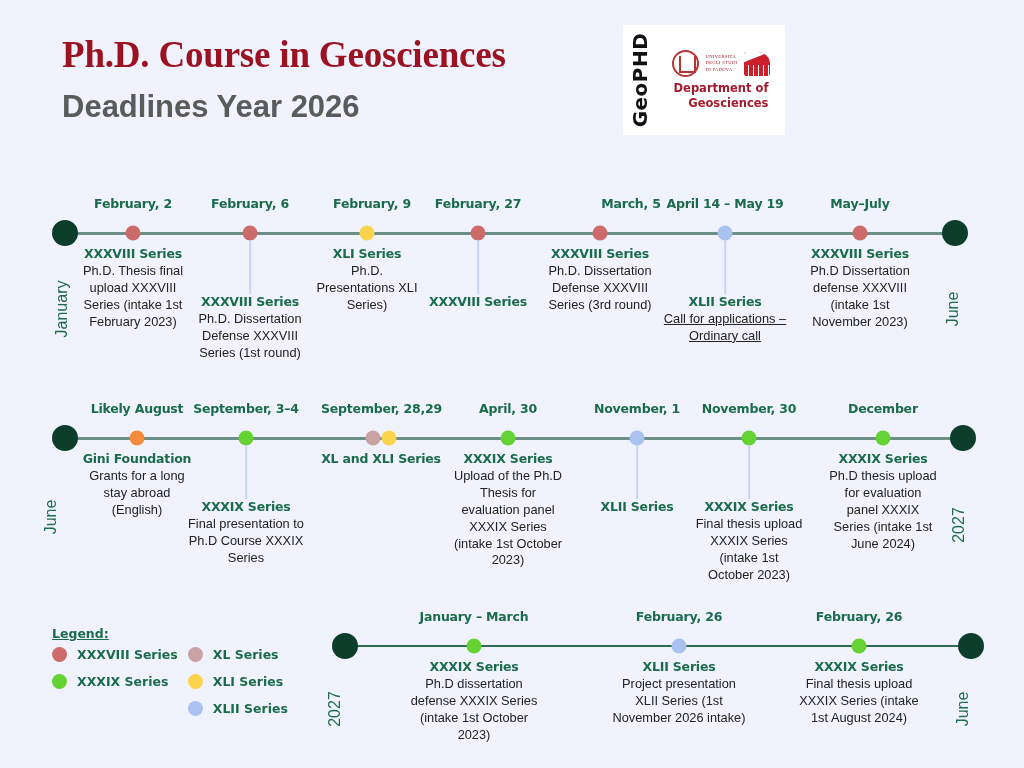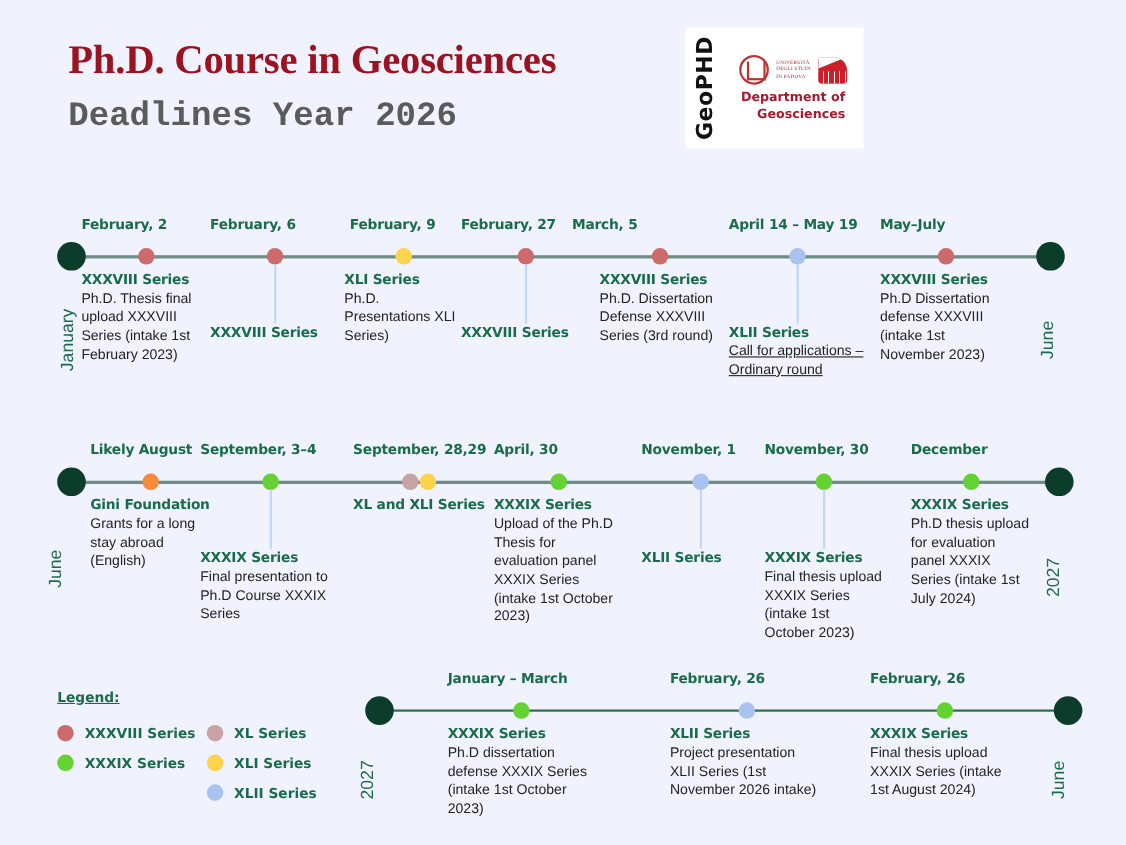--- a/index.html
+++ b/index.html
@@ -14,21 +14,21 @@
   
   #header { position: absolute; left: 0; top: 0; width: 1024px; height: 150px; }
   #title-main {
     position: absolute; left: 62px; top: 33px;
     font-family: "Liberation Serif", serif;
     font-weight: bold; font-size: 37px; color: #9b1220;
     letter-spacing: -0.2px; white-space: nowrap;
   }
   #title-sub {
     position: absolute; left: 62px; top: 89px;
-    font-family: Liberation Mono, monospace;
+    font-family: Liberation Sans, sans-serif;
     font-weight: bold; font-size: 31px; color: #5b5b5b;
     white-space: nowrap;
   }
 
   
   #logo-card {
     position: absolute; left: 623px; top: 25px;
     width: 162px; height: 110px; background: #ffffff;
     display: flex; align-items: center;
   }
@@ -103,21 +103,21 @@
   
   .vlabel {
     position: absolute;
     font-size: 16px; font-weight: 400; color: #1f6b4a;
     font-family: "Liberation Sans", sans-serif;
     white-space: nowrap; transform-origin: center center;
   }
   .vlabel.up   { transform: rotate(-90deg); }
 
   
-  .event { position: absolute; }
+  .event { position: absolute; text-align: center; }
   .ev-date {
     font-size: 12.5px; font-weight: bold; color: #1a6b4a;
     font-family: "DejaVu Sans", sans-serif; white-space: nowrap;
     letter-spacing: -0.2px;
   }
   .ev-series {
     font-size: 12.5px; font-weight: bold; color: #1a6b4a;
     font-family: "DejaVu Sans", sans-serif; white-space: nowrap;
     letter-spacing: -0.2px;
   }
@@ -130,21 +130,21 @@
   .connector {
     position: absolute; width: 1.6px; background: #c3d6f5;
     transform: translateX(-50%);
   }
 
   
   #legend { position: absolute; left: 52px; top: 626px; width: 270px; }
   #legend-title {
     font-size: 12.5px; font-weight: bold; color: #1a6b4a;
     font-family: "DejaVu Sans", sans-serif;
-    text-decoration: underline; margin-bottom: 18px;
+    text-decoration: underline; margin-bottom: 6px;
   }
   #legend-cols { display: flex; gap: 10px; }
   .legend-col { display: flex; flex-direction: column; gap: 12px; }
   .legend-item { display: flex; align-items: center; gap: 10px; }
   .legend-swatch { width: 15px; height: 15px; border-radius: 50%; flex: 0 0 auto; }
   .legend-label {
     font-size: 12.5px; font-weight: bold; color: #1a6b4a;
     font-family: "DejaVu Sans", sans-serif; white-space: nowrap;
   }
 </style>
@@ -192,53 +192,54 @@
           <div class="ev-series">XXXVIII Series</div>
           <div class="ev-desc">Ph.D. Thesis final upload XXXVIII Series (intake 1st February 2023)</div>
         </div>
         <div class="dot" style="left: 250px; top: 1px; background: rgb(205, 107, 107);"></div>
         <div class="event" style="left: 191px; top: -36px; width: 118px;">
           <div class="ev-date">February, 6</div>
         </div>
         <div class="connector" style="left: 250px; top: 8px; height: 54px;"></div>
         <div class="event" style="left: 191px; top: 62px; width: 118px;">
           <div class="ev-series">XXXVIII Series</div>
+          <div class="ev-desc">Ph.D. Dissertation Defense XXXVIII Series (1st round)</div>
         </div>
         <div class="dot" style="left: 367px; top: 1px; background: rgb(252, 211, 77);"></div>
         <div class="event" style="left: 318px; top: -36px; width: 108px;">
           <div class="ev-date">February, 9</div>
         </div>
         <div class="event" style="left: 313px; top: 14px; width: 108px;">
           <div class="ev-series">XLI Series</div>
           <div class="ev-desc">Ph.D. Presentations XLI Series)</div>
         </div>
         <div class="dot" style="left: 478px; top: 1px; background: rgb(205, 107, 107);"></div>
         <div class="event" style="left: 419px; top: -36px; width: 118px;">
           <div class="ev-date">February, 27</div>
         </div>
         <div class="connector" style="left: 478px; top: 8px; height: 54px;"></div>
         <div class="event" style="left: 419px; top: 62px; width: 118px;">
           <div class="ev-series">XXXVIII Series</div>
         </div>
         <div class="dot" style="left: 600px; top: 1px; background: rgb(205, 107, 107);"></div>
-        <div class="event" style="left: 520px; top: -36px; width: 110px;">
+        <div class="event" style="left: 576px; top: -36px; width: 110px;">
           <div class="ev-date">March, 5</div>
         </div>
         <div class="event" style="left: 545px; top: 14px; width: 110px;">
           <div class="ev-series">XXXVIII Series</div>
           <div class="ev-desc">Ph.D. Dissertation Defense XXXVIII Series (3rd round)</div>
         </div>
         <div class="dot" style="left: 725px; top: 1px; background: rgb(169, 194, 239);"></div>
         <div class="event" style="left: 662.5px; top: -36px; width: 125px;">
           <div class="ev-date">April 14 – May 19</div>
         </div>
         <div class="connector" style="left: 725px; top: 8px; height: 54px;"></div>
         <div class="event" style="left: 662.5px; top: 62px; width: 125px;">
           <div class="ev-series">XLII Series</div>
-          <div class="ev-desc ul"> Call for applications – Ordinary round</div>
+          <div class="ev-desc ul"> Call for applications – Ordinary call</div>
         </div>
         <div class="dot" style="left: 860px; top: 1px; background: rgb(205, 107, 107);"></div>
         <div class="event" style="left: 800px; top: -36px; width: 120px;">
           <div class="ev-date">May–July</div>
         </div>
         <div class="event" style="left: 800px; top: 14px; width: 120px;">
           <div class="ev-series">XXXVIII Series</div>
           <div class="ev-desc">Ph.D Dissertation defense XXXVIII (intake 1st November 2023)</div>
         </div>
       </div>
@@ -297,21 +298,21 @@
         <div class="event" style="left: 695px; top: 62px; width: 108px;">
           <div class="ev-series">XXXIX Series</div>
           <div class="ev-desc">Final thesis upload XXXIX Series (intake 1st October 2023)</div>
         </div>
         <div class="dot" style="left: 883px; top: 1px; background: rgb(100, 210, 50);"></div>
         <div class="event" style="left: 828px; top: -36px; width: 110px;">
           <div class="ev-date">December</div>
         </div>
         <div class="event" style="left: 828px; top: 14px; width: 110px;">
           <div class="ev-series">XXXIX Series</div>
-          <div class="ev-desc">Ph.D thesis upload for evaluation panel XXXIX Series (intake 1st July 2024)</div>
+          <div class="ev-desc">Ph.D thesis upload for evaluation panel XXXIX Series (intake 1st June 2024)</div>
         </div>
       </div>
       <div class="row" style="top: 645px;">
         <div class="axis dark" style="left: 345px; width: 626px;"></div>
         <div class="endcap" style="left: 345px; top: 1px; background: rgb(12, 61, 43);"></div>
         <div class="endcap" style="left: 971px; top: 1px; background: rgb(12, 61, 43);"></div>
         <div class="vlabel up" style="left: 317px; top: 55px;">2027</div>
         <div class="vlabel up" style="left: 946px; top: 55px;">June</div>
         <div class="dot" style="left: 474px; top: 1px; background: rgb(100, 210, 50);"></div>
         <div class="event" style="left: 407px; top: -36px; width: 134px;">

